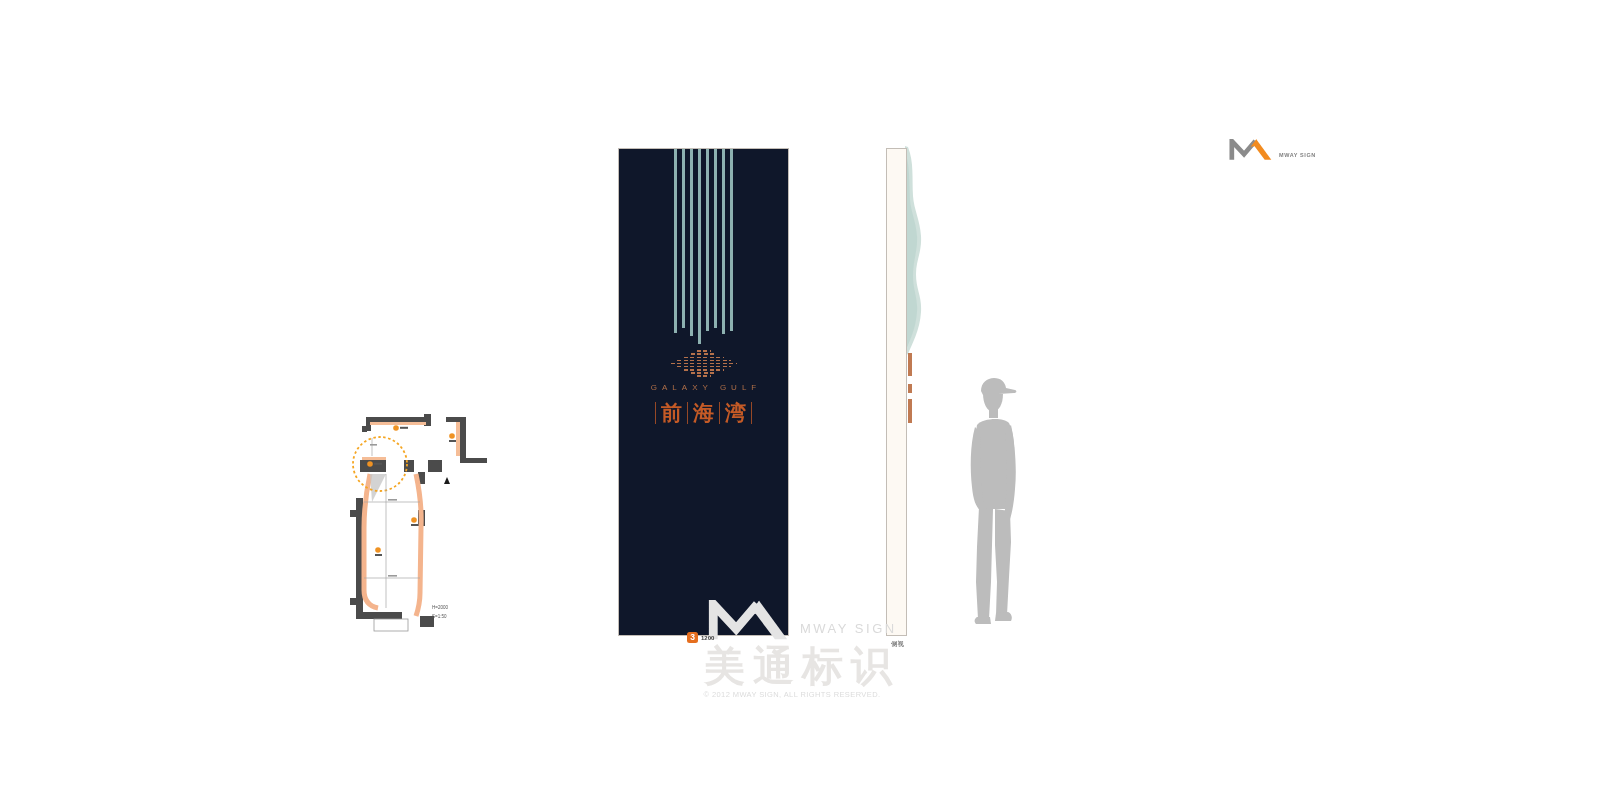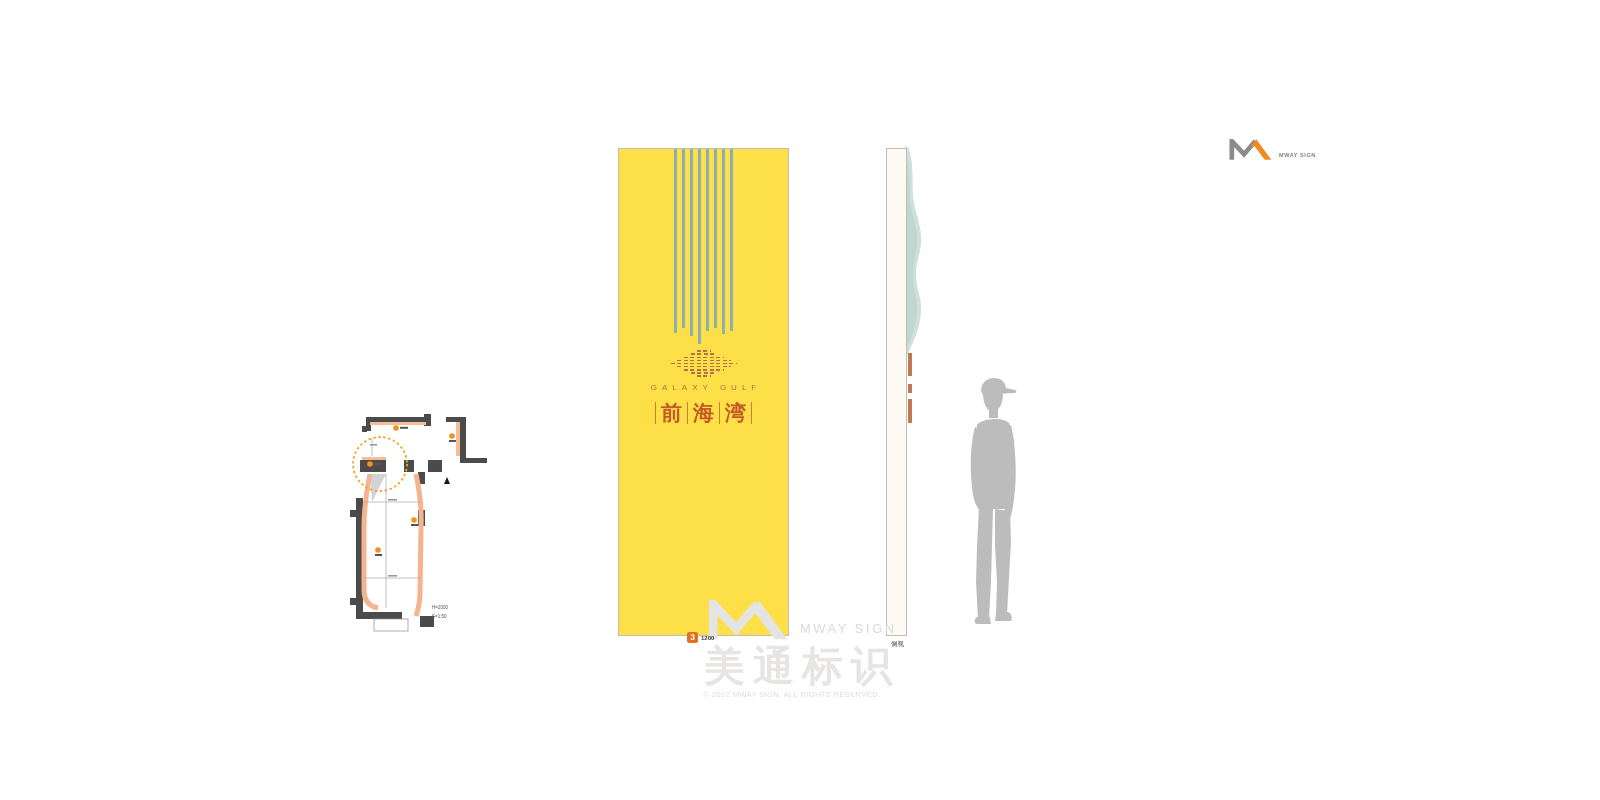--- a/index.html
+++ b/index.html
@@ -2,21 +2,21 @@
 <html><head>
 <meta charset="utf-8">
 <style>
   html,body{margin:0;padding:0;background:#ffffff;}
   body{width:1600px;height:800px;position:relative;overflow:hidden;
        font-family:"Liberation Sans", sans-serif;}
   .abs{position:absolute;}
 
   
   .front-panel{left:618px;top:148px;width:171px;height:488px;
-    background:#fde047;border:1px solid #c3bdb6;box-sizing:border-box;z-index:1;}
+    background:#0f172a;border:1px solid #c3bdb6;box-sizing:border-box;z-index:1;}
   .stripe-row{position:absolute;left:0;top:0;width:100%;
     display:flex;justify-content:center;align-items:flex-start;}
   .stripe{width:3px;margin:0 2.5px;background:#8db1b0;}
 
   .front-logo{position:absolute;left:0;top:200px;width:100%;text-align:center;}
   .wave-emblem{margin:0 auto 6px auto;width:66px;}
   .wrow{height:1.7px;margin:1.4px auto;
     background:repeating-linear-gradient(90deg,#b5714b 0 4px,transparent 4px 6.5px);}
   .brand-en{color:#b06f48;font-size:8px;letter-spacing:5px;margin-left:5px;white-space:nowrap;}
   .brand-cn{margin-top:7px;display:flex;justify-content:center;align-items:center;

